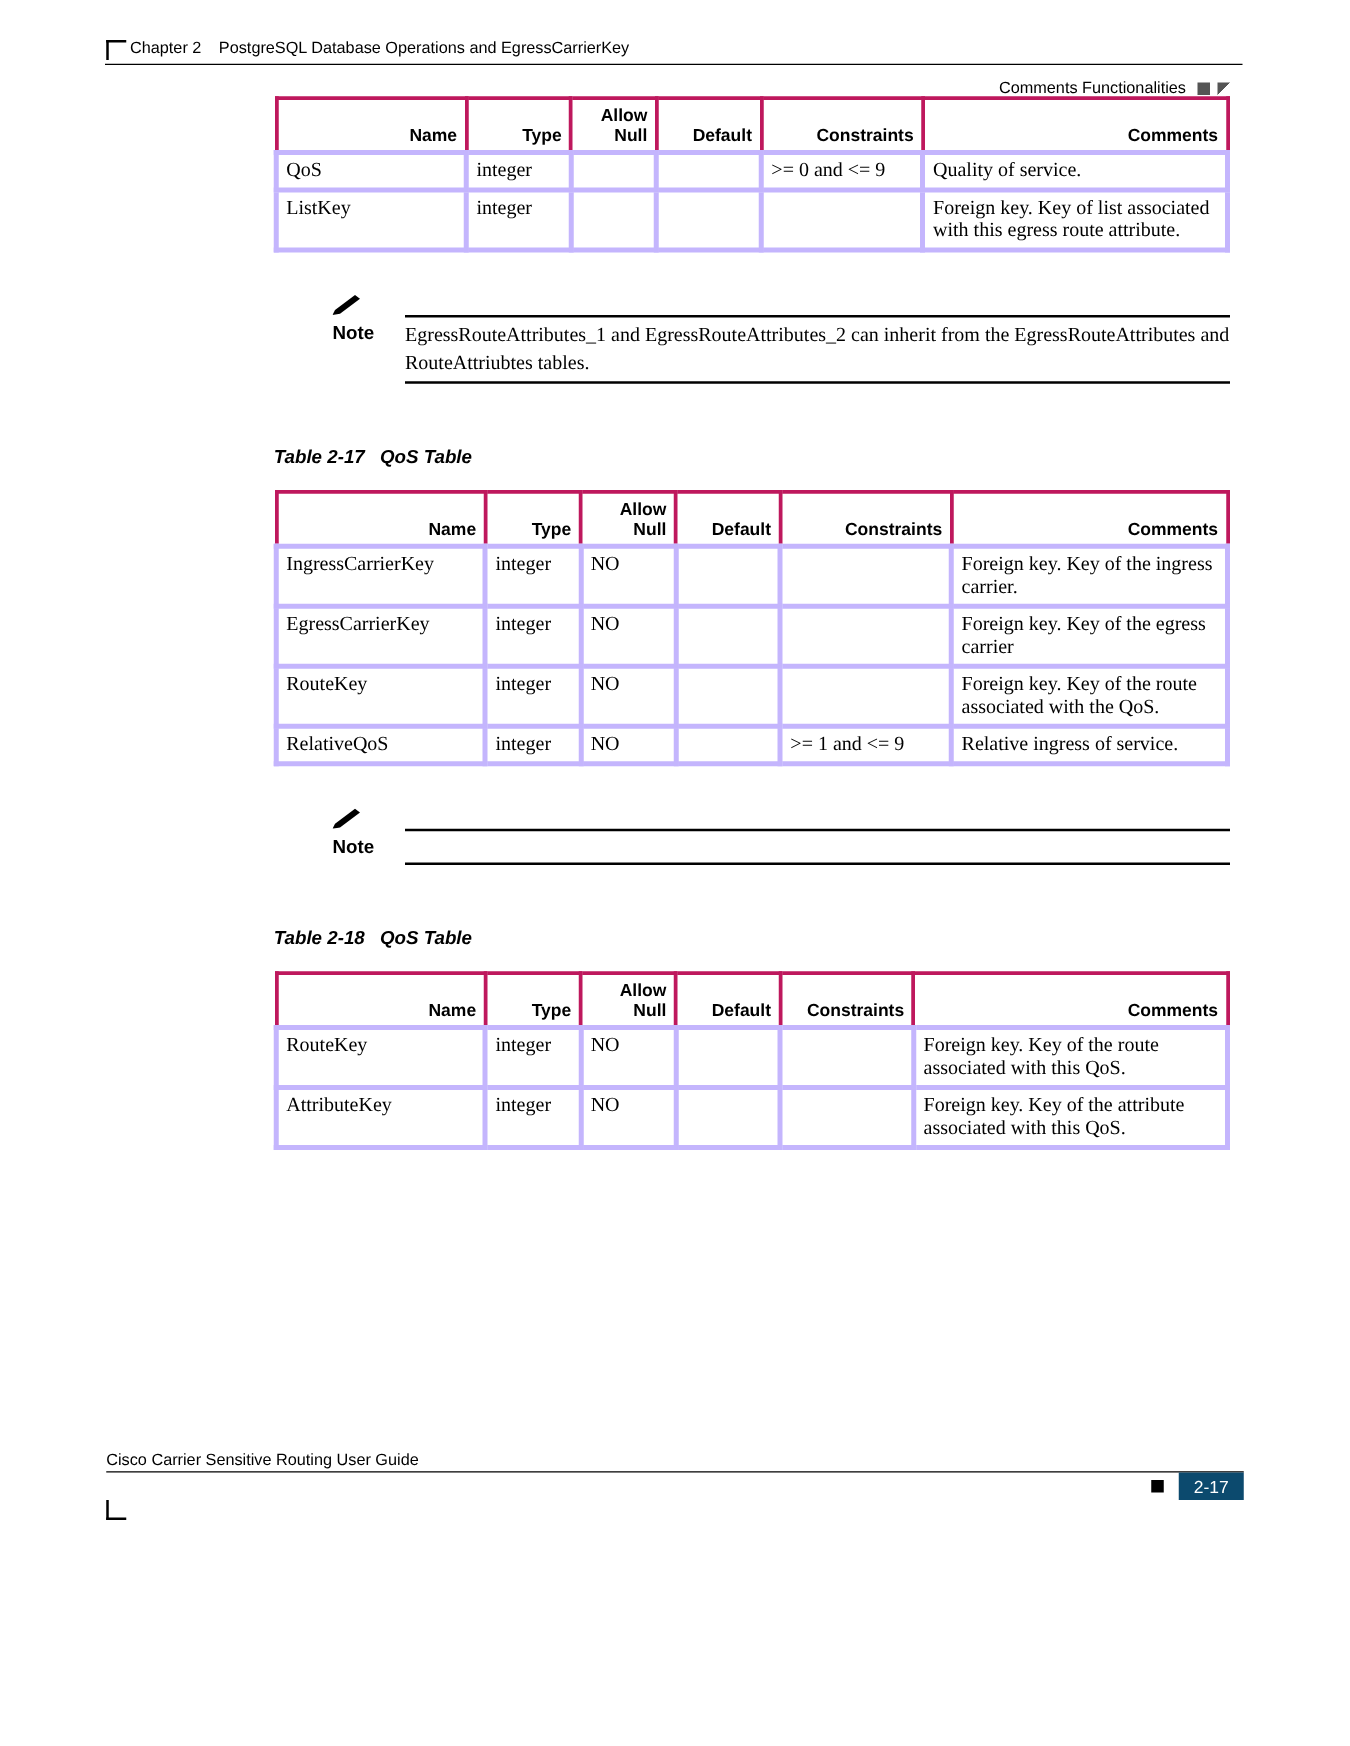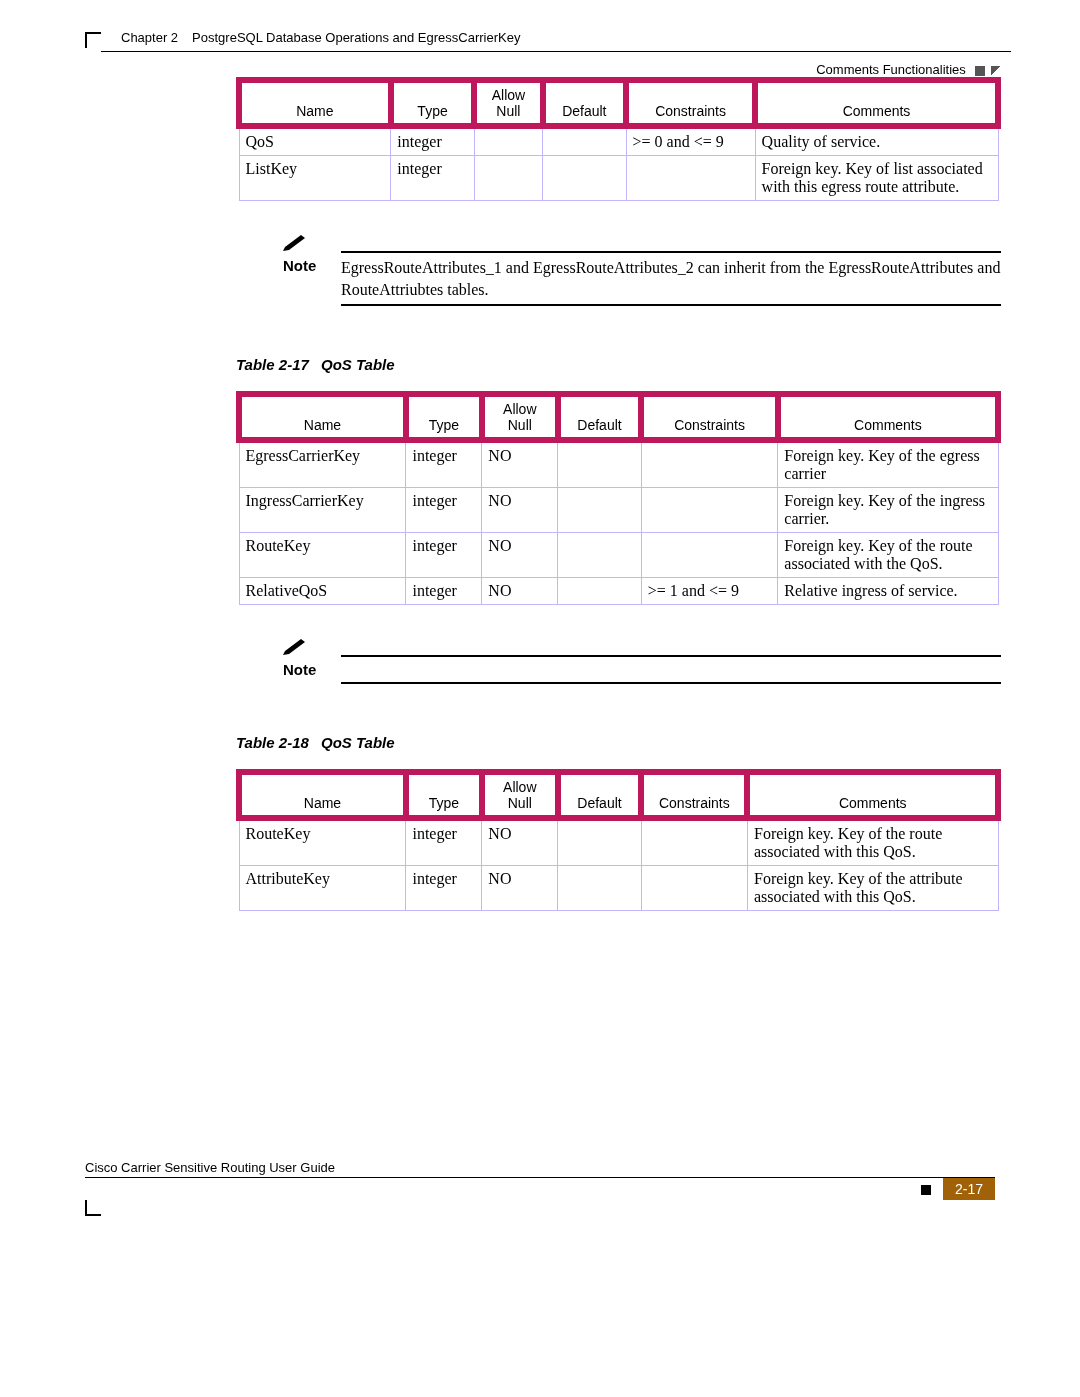--- a/index.html
+++ b/index.html
@@ -8,21 +8,21 @@
     background: #fff;
     font-family: "Times New Roman", Times, serif;
     color: #000;
     width: 1080px;
     height: 1397px;
     position: relative;
     box-sizing: border-box;
   }
   .page {
     position: absolute;
-    left: 101px;
+    left: 84px;
     top: 30px;
     width: 910px;
     box-sizing: border-box;
   }
   .crop-tl {
     position: absolute;
     left: 85px;
     top: 32px;
     width: 14px;
     height: 14px;
@@ -87,30 +87,30 @@
     font-style: italic;
     margin-right: 8px;
   }
   table.db {
     border-collapse: collapse;
     width: 100%;
     font-size: 16px;
   }
   table.db th {
     font-family: Arial, Helvetica, sans-serif;
-    font-weight: normal;
+    font-weight: bold;
     font-size: 14px;
-    text-align: center;
-    border: 6px solid #be185d;
+    text-align: right;
+    border: 3px solid #be185d;
     padding: 4px 6px;
     vertical-align: bottom;
   }
   table.db td {
     font-family: "Times New Roman", Times, serif;
-    border: 1px solid #c4b5fd;
+    border: 4px solid #c4b5fd;
     padding: 4px 6px;
     vertical-align: top;
     font-size: 16px;
   }
   .note-block {
     margin-top: 32px;
     margin-bottom: 10px;
     margin-left: 47px;
   }
   .pen-icon {
@@ -160,21 +160,21 @@
     display:inline-block;
     width:10px;height:10px;
     background:#000;
     margin-left:6px;
     vertical-align: middle;
   }
   .page-num {
     position:absolute;
     right:0;
     top:18px;
-    background:#a16207;
+    background:#0c4a6e;
     color:#fff;
     font-size:14px;
     padding:3px 12px;
   }
   .sp50 { margin-top:50px; }
 </style>
 </head>
 <body>
 
 <div class="crop-tl"></div>
@@ -264,34 +264,34 @@
           <th>Name</th>
           <th>Type</th>
           <th>Allow Null</th>
           <th>Default</th>
           <th>Constraints</th>
           <th>Comments</th>
         </tr>
       </thead>
       <tbody>
         <tr>
+          <td>IngressCarrierKey</td>
+          <td>integer</td>
+          <td>NO</td>
+          <td></td>
+          <td></td>
+          <td>Foreign key. Key of the ingress carrier.</td>
+        </tr>
+        <tr>
           <td>EgressCarrierKey</td>
           <td>integer</td>
           <td>NO</td>
           <td></td>
           <td></td>
           <td>Foreign key. Key of the egress carrier</td>
-        </tr>
-        <tr>
-          <td>IngressCarrierKey</td>
-          <td>integer</td>
-          <td>NO</td>
-          <td></td>
-          <td></td>
-          <td>Foreign key. Key of the ingress carrier.</td>
         </tr>
         <tr>
           <td>RouteKey</td>
           <td>integer</td>
           <td>NO</td>
           <td></td>
           <td></td>
           <td>Foreign key. Key of the route associated with the QoS.</td>
         </tr>
         <tr>

